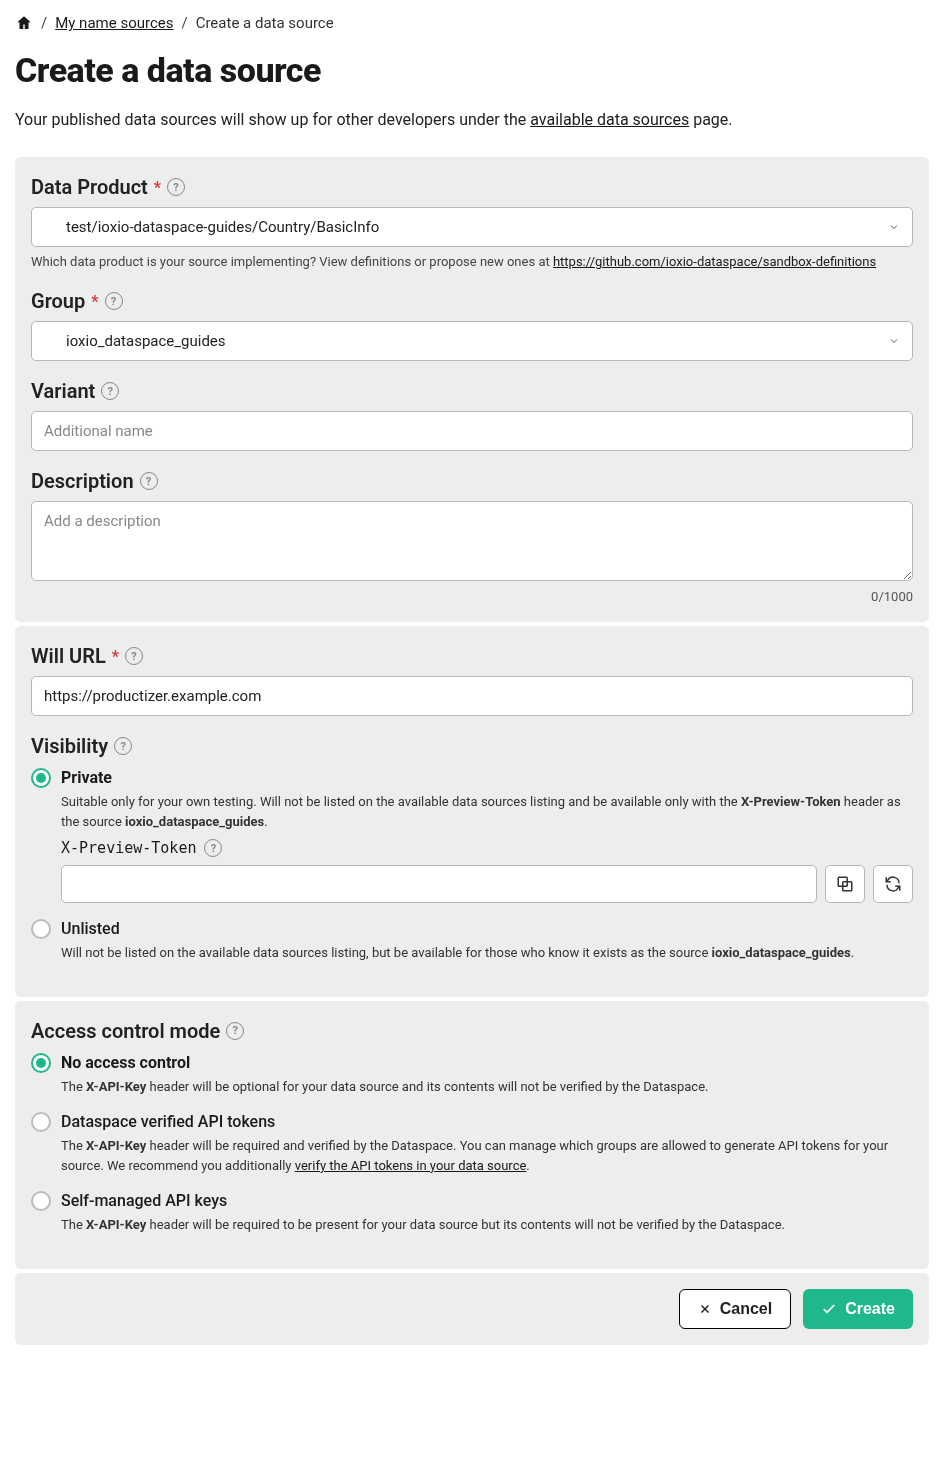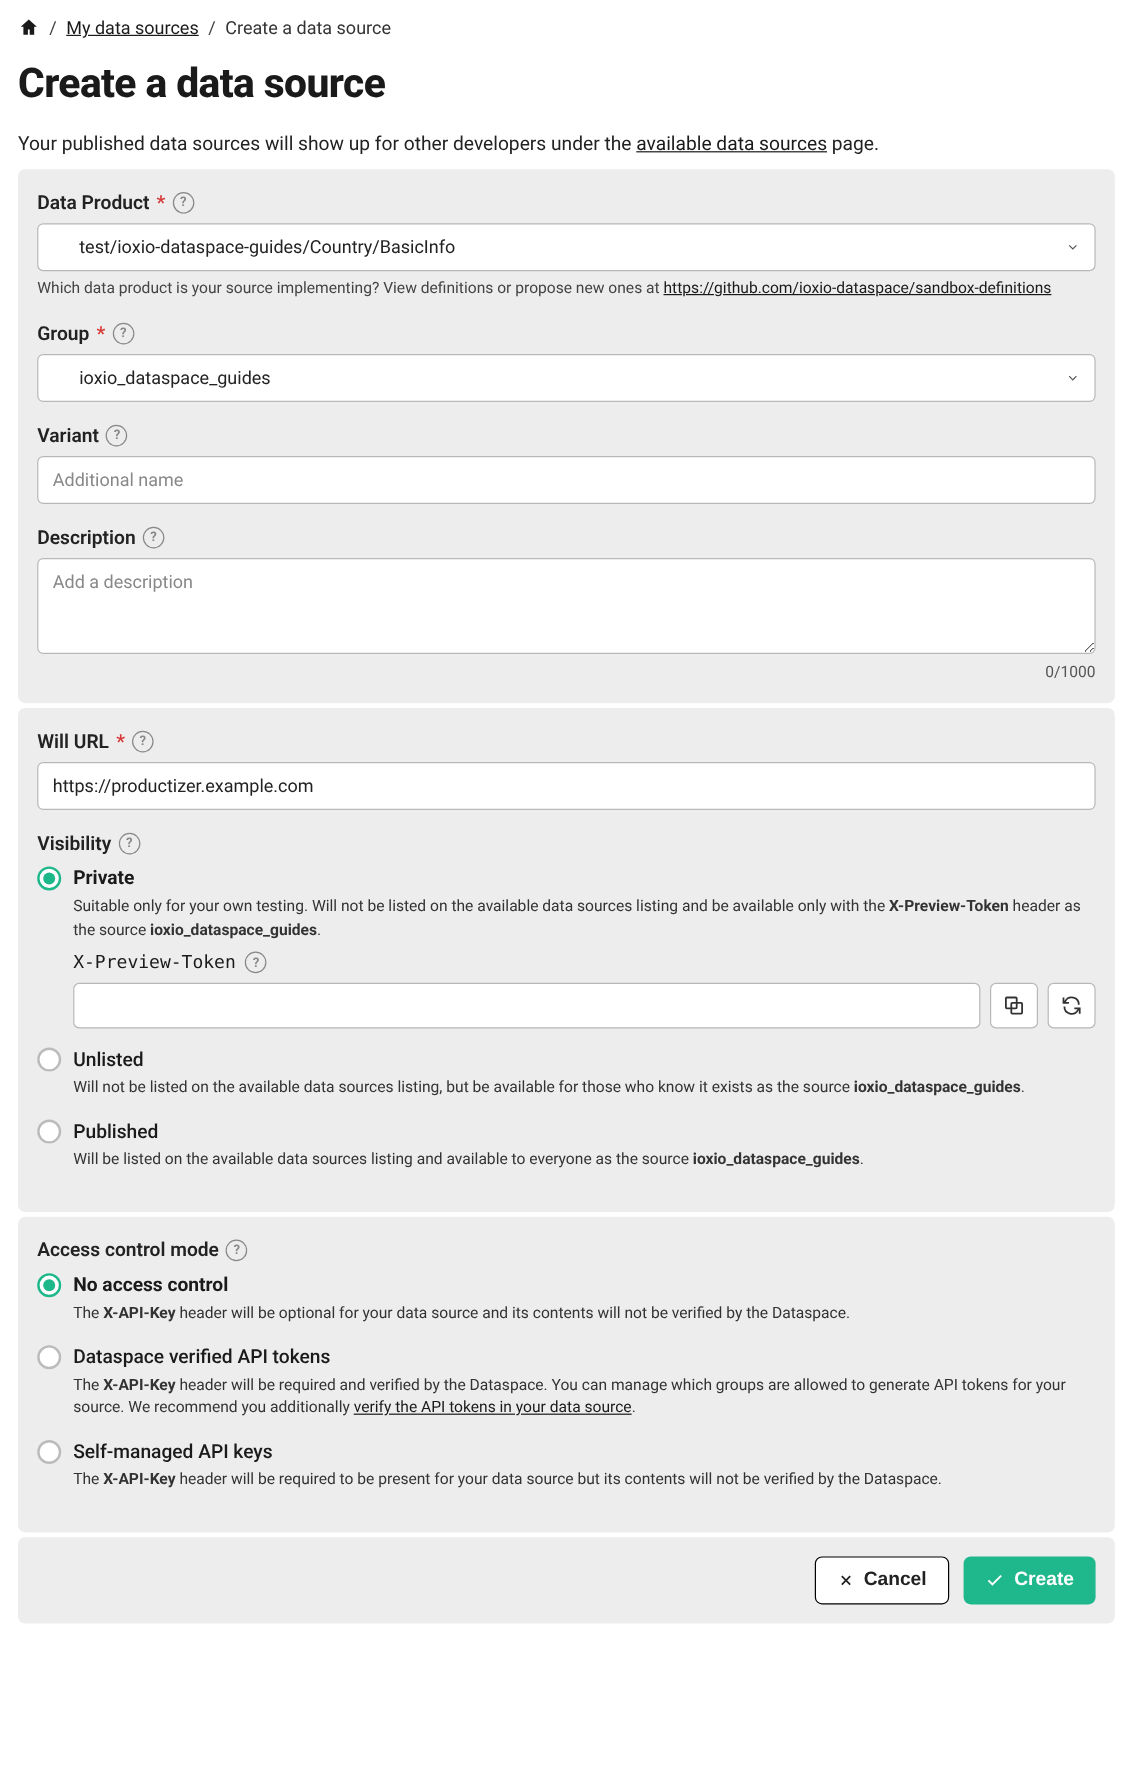--- a/index.html
+++ b/index.html
@@ -3,28 +3,28 @@
 <meta charset="utf-8">
 <style>
 * { box-sizing: border-box; margin: 0; padding: 0; }
 body { font-family: -apple-system, BlinkMacSystemFont, "Segoe UI", Roboto, sans-serif; background: #fff; color: #1a1a1a; padding: 10px 15px; width: 944px; }
 a { color: #1a1a1a; }
 .breadcrumb { display: flex; align-items: center; gap: 8px; font-size: 15px; padding: 4px 0 10px 0; }
 .breadcrumb .sep { color: #444; }
 .breadcrumb .link { text-decoration: underline; }
 .breadcrumb .current { color: #333; }
 h1 { font-size: 34px; font-weight: 800; margin: 8px 0 20px 0; letter-spacing: -0.5px; }
-.intro { font-size: 16px; margin-bottom: 12px; color: #222; }
+.intro { font-size: 16px; margin-bottom: 28px; color: #222; }
 .intro a { text-decoration: underline; }
 .card { background: #ededed; border-radius: 6px; padding: 18px 16px; margin-bottom: 4px; }
 .card + .card { margin-top: 4px; }
 .field { margin-bottom: 18px; }
 .field:last-child { margin-bottom: 0; }
 .label-row { display: flex; align-items: center; gap: 6px; margin-bottom: 8px; }
-.field-label { font-size: 16px; font-weight: 600; color: #222; }
+.field-label { font-size: 20px; font-weight: 600; color: #222; }
 .req { color: #d63838; font-weight: 700; }
 .help { width: 18px; height: 18px; border: 1.5px solid #888; border-radius: 50%; display: inline-flex; align-items: center; justify-content: center; font-size: 11px; color: #888; font-weight: 700; cursor: pointer; }
 .select, .text-input, .textarea { width: 100%; background: #fff; border: 1px solid #b8b8b8; border-radius: 5px; padding: 10px 12px; font-size: 15px; color: #222; font-family: inherit; }
 .select { display: flex; justify-content: space-between; align-items: center; cursor: pointer; padding-left: 34px; }
 .chev { width: 12px; height: 12px; }
 .helper-text { font-size: 13px; color: #444; margin-top: 6px; line-height: 1.4; }
 .helper-text a { text-decoration: underline; }
 .textarea { min-height: 80px; resize: vertical; }
 .counter { text-align: right; font-size: 13px; color: #555; margin-top: 4px; }
 .radio-group { margin-top: 10px; }
@@ -54,21 +54,21 @@
 </head>
 <body>
 
 <nav class="breadcrumb">
   <span>
     <svg width="18" height="18" viewBox="0 0 24 24" fill="#1a1a1a">
         <path d="M12 3l9 8h-3v9h-5v-6H11v6H6v-9H3z"></path>
       </svg>
   </span>
   <span class="sep">/</span>
-  <a href="#" class="link">My data sources</a>
+  <a href="#" class="link">My name sources</a>
   <span class="sep">/</span>
   <span class="current">Create a data source</span>
 </nav>
 
 <h1>Create a data source</h1>
 
 <p class="intro">
   <span>Your published data sources will show up for other developers under the </span><a href="#">available data sources</a><span> page.</span>
 </p>
 
@@ -172,29 +172,20 @@
       <div class="radio-item">
         <div class="radio-head">
           <span class="radio-btn"></span>
           <span class="radio-label unsel">Unlisted</span>
         </div>
         <div class="radio-desc">
           <span>Will not be listed on the available data sources listing, but be available for those who know it exists as the source </span><b>ioxio_dataspace_guides</b><span>.</span>
         </div>
       </div>
 
-      <div class="radio-item">
-        <div class="radio-head">
-          <span class="radio-btn"></span>
-          <span class="radio-label unsel">Published</span>
-        </div>
-        <div class="radio-desc">
-          <span>Will be listed on the available data sources listing and available to everyone as the source </span><b>ioxio_dataspace_guides</b><span>.</span>
-        </div>
-      </div>
     </div>
   </div>
 </div>
 
 <div class="card">
   <div class="field">
     <div class="label-row">
       <span class="field-label">Access control mode</span>
       <span class="help">?</span>
     </div>

